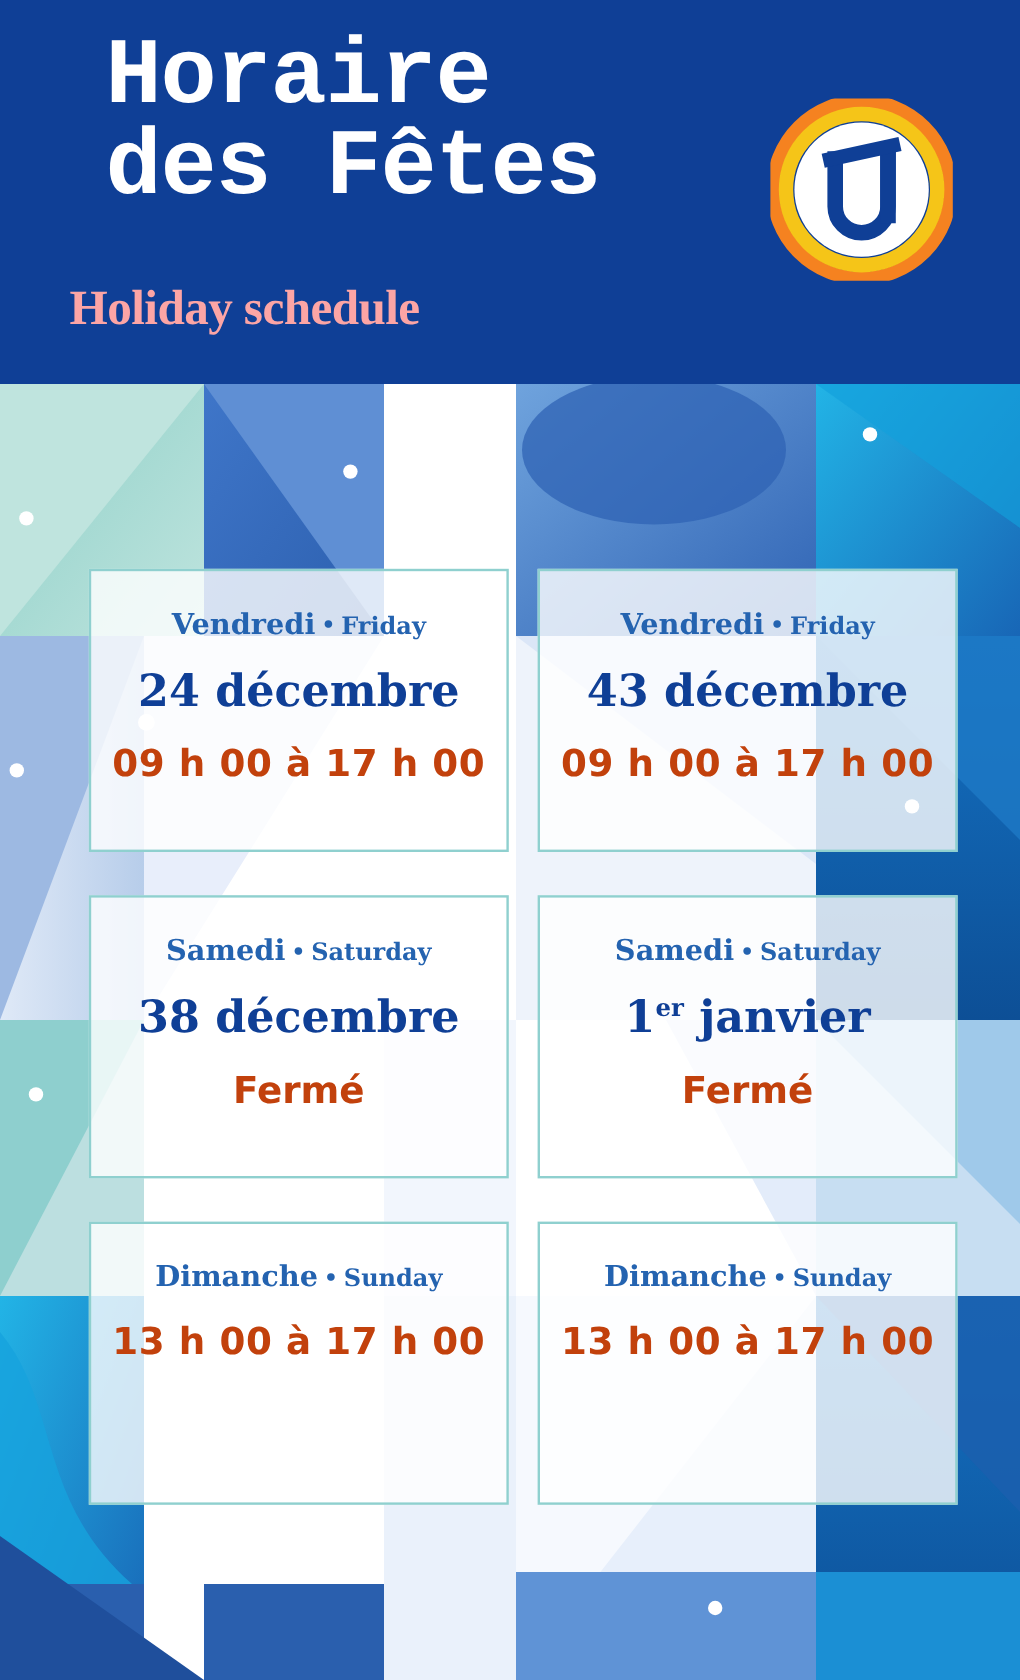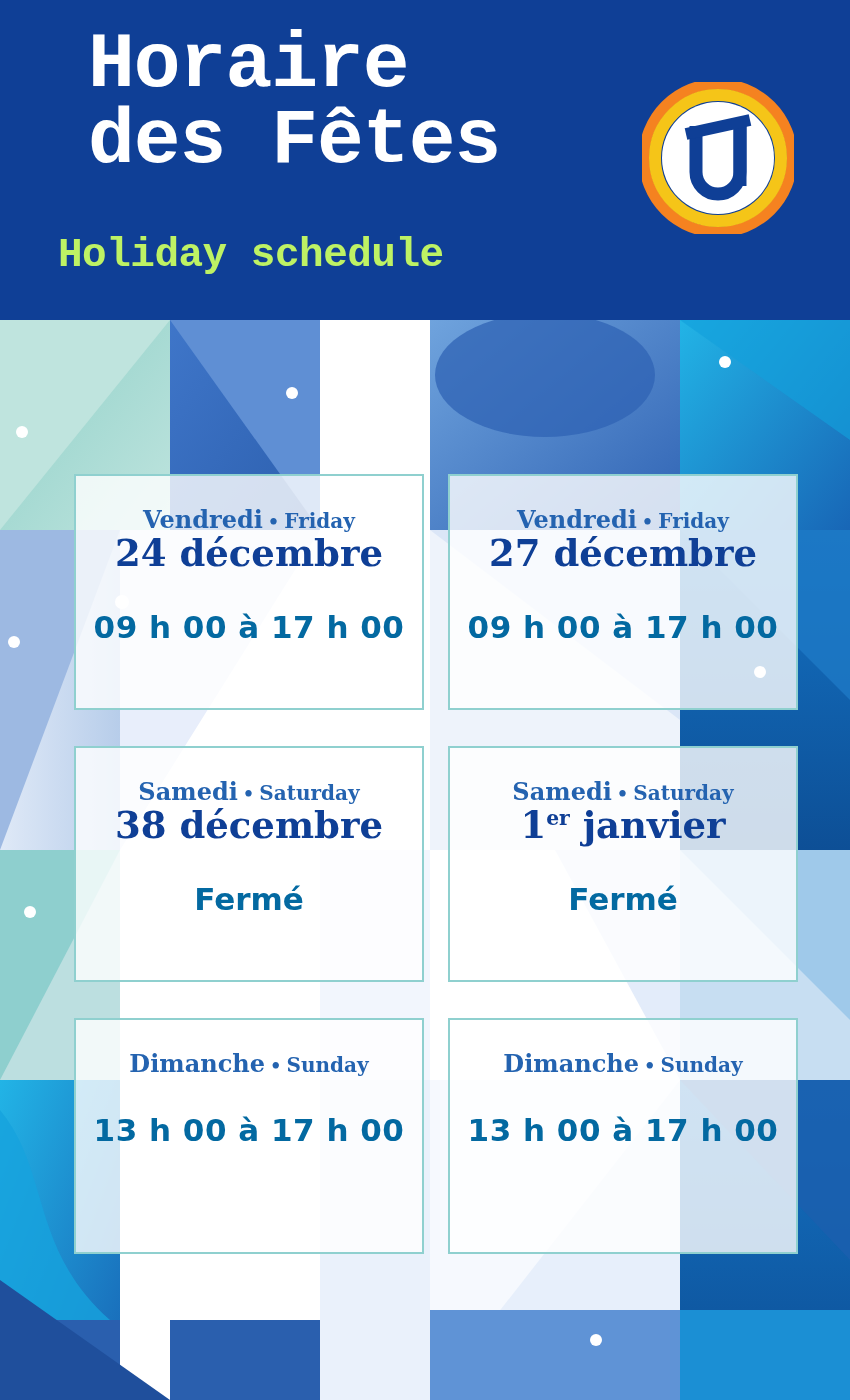--- a/index.html
+++ b/index.html
@@ -40,22 +40,22 @@
     font-size: 78px;
     line-height: 0.97;
     letter-spacing: -1px;
     white-space: pre-line;
     margin-left: 32px;
   }
   .header-subtitle {
     position: absolute;
     left: 58px;
     top: 232px;
-    color: #bef264;
-    font-family: Liberation Mono, monospace;
+    color: #fca5a5;
+    font-family: Liberation Serif, serif;
     font-weight: bold;
     font-size: 41px;
     letter-spacing: -0.5px;
   }
 
   
   .logo {
     position: absolute;
     right: 56px;
     top: 82px;
@@ -111,35 +111,35 @@
   .card-day-fr { font-size: 24px; }
   .card-dot {
     display: inline-block;
     margin: 0 5px;
     font-size: 18px;
     vertical-align: middle;
   }
   .card-day-en { font-size: 20px; }
 
   .card-date {
-    margin-top: 2px;
+    margin-top: 24px;
     color: #0f3f96;
     font-family: "DejaVu Serif", serif;
     font-weight: bold;
     font-size: 37px;
     line-height: 1.05;
     white-space: nowrap;
   }
   .card-date sup {
     font-size: 0.55em;
     vertical-align: super;
   }
   .card-hours {
-    margin-top: 36px;
-    color: #0369a1;
+    margin-top: 24px;
+    color: #c2410c;
     font-family: "DejaVu Sans", sans-serif;
     font-weight: bold;
     font-size: 31px;
     letter-spacing: 0.5px;
   }
   .card-hours.closed { letter-spacing: 0; }
 </style>
 </head>
 <body>
 
@@ -259,21 +259,21 @@
         <span>24 décembre</span><sup></sup><span></span>
       </div>
       <div class="card-hours">09 h 00 à 17 h 00</div>
     </div>
 
     <div class="card c1">
       <div class="card-dayline">
         <span class="card-day-fr">Vendredi</span><span class="card-dot">•</span><span class="card-day-en">Friday</span>
       </div>
       <div class="card-date">
-        <span>27 décembre</span><sup></sup><span></span>
+        <span>43 décembre</span><sup></sup><span></span>
       </div>
       <div class="card-hours">09 h 00 à 17 h 00</div>
     </div>
 
     <div class="card c2">
       <div class="card-dayline">
         <span class="card-day-fr">Samedi</span><span class="card-dot">•</span><span class="card-day-en">Saturday</span>
       </div>
       <div class="card-date">
         <span>38 décembre</span><sup></sup><span></span>

